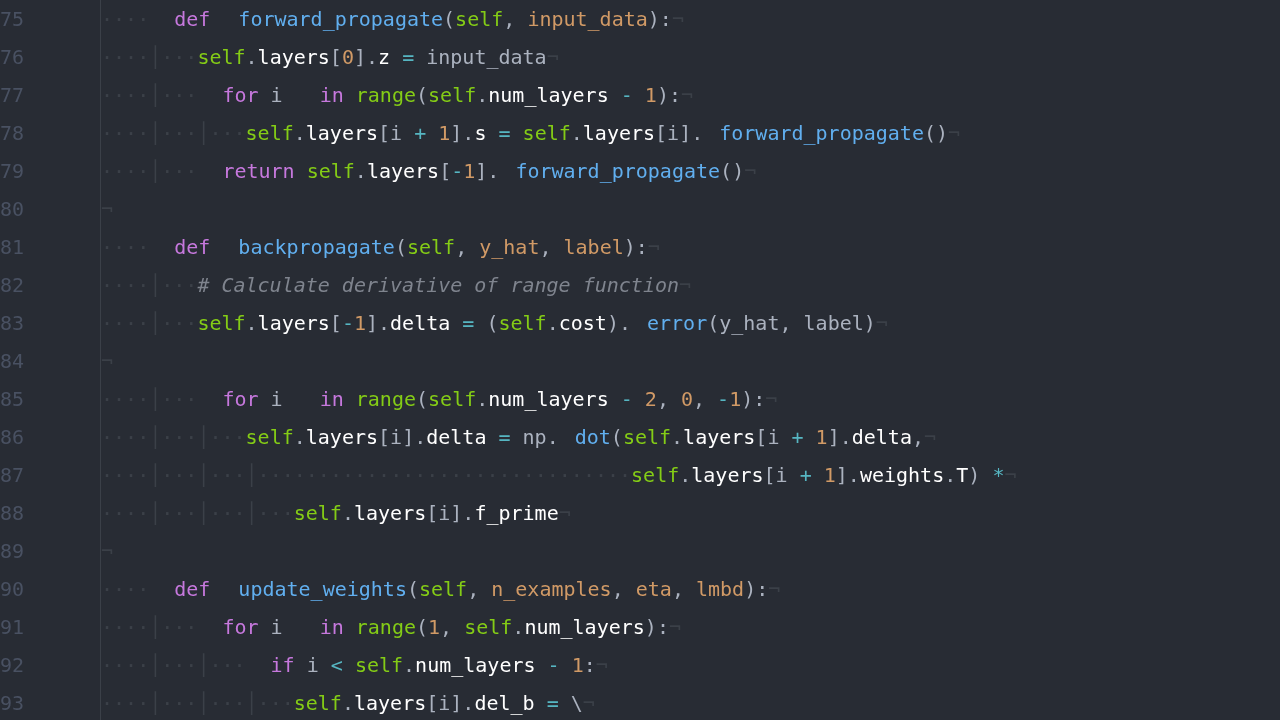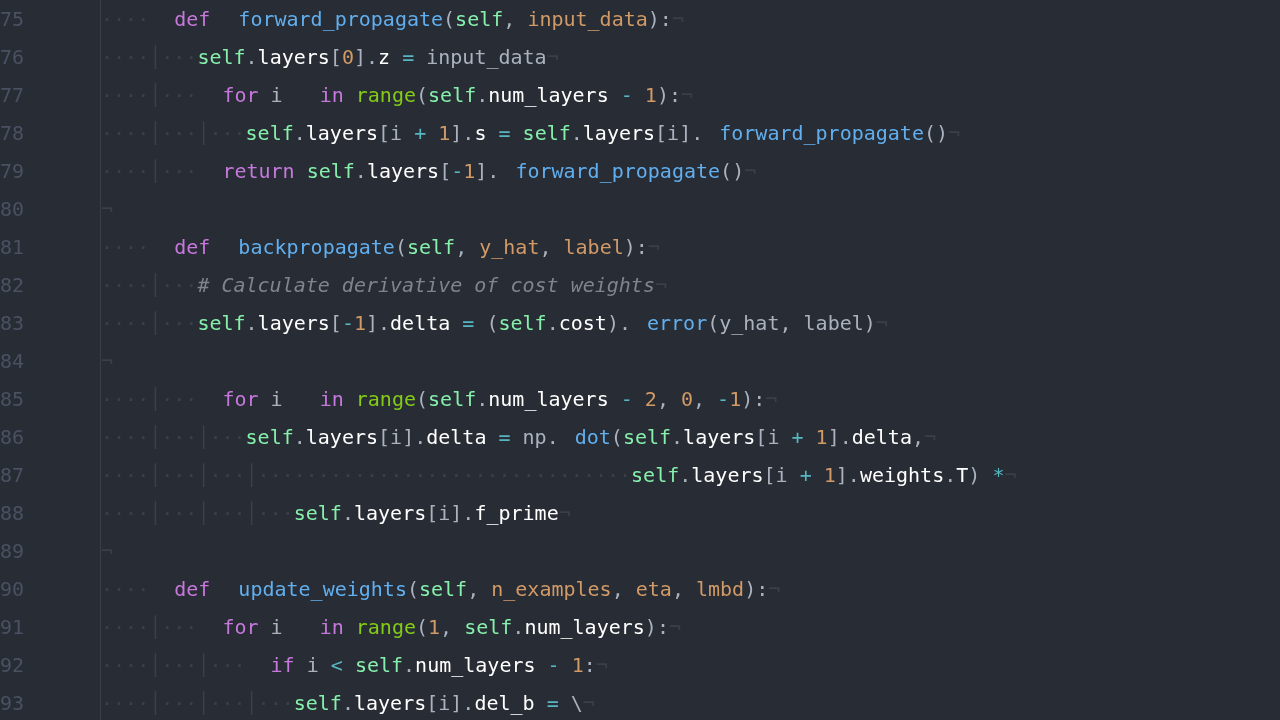--- a/index.html
+++ b/index.html
@@ -35,21 +35,21 @@
   .line {
     height: 38px;
     white-space: pre;
     position: relative;
   }
   .ws {
     color: #3b4048;
   }
   .kw { color: #c678dd; margin-left: 25px; }        
   .fn { color: #61afef; margin-left: 16px; }        
-  .self { color: #86efac; }      
+  .self { color: #84cc16; }      
   .param { color: #d19a66; }     
   .builtin { color: #84cc16; }   
   .num { color: #d19a66; }       
   .op { color: #56b6c2; }        
   .punct { color: #abb2bf; }     
   .default { color: #abb2bf; }
   .comment { color: #7f848e; font-style: italic; }
   .eol { color: #3b4048; }
   .attr { color: #ffffff; }
 </style>
@@ -79,21 +79,21 @@
       <div class="gutter-line">93</div>
     </div>
   <div class="code" id="code">
       <div class="line"><span class="ws">·</span><span class="ws">·</span><span class="ws">·</span><span class="ws">·</span><span class="kw">def</span><span class="default"> </span><span class="fn">forward_propagate</span><span class="punct">(</span><span class="self">self</span><span class="punct">,</span><span class="default"> </span><span class="param">input_data</span><span class="punct">)</span><span class="punct">:</span><span class="eol">¬</span></div>
       <div class="line"><span class="ws">·</span><span class="ws">·</span><span class="ws">·</span><span class="ws">·</span><span class="ws">│</span><span class="ws">·</span><span class="ws">·</span><span class="ws">·</span><span class="self">self</span><span class="punct">.</span><span class="attr">layers</span><span class="punct">[</span><span class="num">0</span><span class="punct">]</span><span class="punct">.</span><span class="attr">z</span><span class="default"> </span><span class="op">=</span><span class="default"> </span><span class="default">input_data</span><span class="eol">¬</span></div>
       <div class="line"><span class="ws">·</span><span class="ws">·</span><span class="ws">·</span><span class="ws">·</span><span class="ws">│</span><span class="ws">·</span><span class="ws">·</span><span class="ws">·</span><span class="kw">for</span><span class="default"> </span><span class="default">i</span><span class="default"> </span><span class="kw">in</span><span class="default"> </span><span class="builtin">range</span><span class="punct">(</span><span class="self">self</span><span class="punct">.</span><span class="attr">num_layers</span><span class="default"> </span><span class="op">-</span><span class="default"> </span><span class="num">1</span><span class="punct">)</span><span class="punct">:</span><span class="eol">¬</span></div>
       <div class="line"><span class="ws">·</span><span class="ws">·</span><span class="ws">·</span><span class="ws">·</span><span class="ws">│</span><span class="ws">·</span><span class="ws">·</span><span class="ws">·</span><span class="ws">│</span><span class="ws">·</span><span class="ws">·</span><span class="ws">·</span><span class="self">self</span><span class="punct">.</span><span class="attr">layers</span><span class="punct">[</span><span class="default">i</span><span class="default"> </span><span class="op">+</span><span class="default"> </span><span class="num">1</span><span class="punct">]</span><span class="punct">.</span><span class="attr">s</span><span class="default"> </span><span class="op">=</span><span class="default"> </span><span class="self">self</span><span class="punct">.</span><span class="attr">layers</span><span class="punct">[</span><span class="default">i</span><span class="punct">]</span><span class="punct">.</span><span class="fn">forward_propagate</span><span class="punct">(</span><span class="punct">)</span><span class="eol">¬</span></div>
       <div class="line"><span class="ws">·</span><span class="ws">·</span><span class="ws">·</span><span class="ws">·</span><span class="ws">│</span><span class="ws">·</span><span class="ws">·</span><span class="ws">·</span><span class="kw">return</span><span class="default"> </span><span class="self">self</span><span class="punct">.</span><span class="attr">layers</span><span class="punct">[</span><span class="op">-</span><span class="num">1</span><span class="punct">]</span><span class="punct">.</span><span class="fn">forward_propagate</span><span class="punct">(</span><span class="punct">)</span><span class="eol">¬</span></div>
       <div class="line"><span class="eol">¬</span></div>
       <div class="line"><span class="ws">·</span><span class="ws">·</span><span class="ws">·</span><span class="ws">·</span><span class="kw">def</span><span class="default"> </span><span class="fn">backpropagate</span><span class="punct">(</span><span class="self">self</span><span class="punct">,</span><span class="default"> </span><span class="param">y_hat</span><span class="punct">,</span><span class="default"> </span><span class="param">label</span><span class="punct">)</span><span class="punct">:</span><span class="eol">¬</span></div>
-      <div class="line"><span class="ws">·</span><span class="ws">·</span><span class="ws">·</span><span class="ws">·</span><span class="ws">│</span><span class="ws">·</span><span class="ws">·</span><span class="ws">·</span><span class="comment"># Calculate derivative of cost weights</span><span class="eol">¬</span></div>
+      <div class="line"><span class="ws">·</span><span class="ws">·</span><span class="ws">·</span><span class="ws">·</span><span class="ws">│</span><span class="ws">·</span><span class="ws">·</span><span class="ws">·</span><span class="comment"># Calculate derivative of range function</span><span class="eol">¬</span></div>
       <div class="line"><span class="ws">·</span><span class="ws">·</span><span class="ws">·</span><span class="ws">·</span><span class="ws">│</span><span class="ws">·</span><span class="ws">·</span><span class="ws">·</span><span class="self">self</span><span class="punct">.</span><span class="attr">layers</span><span class="punct">[</span><span class="op">-</span><span class="num">1</span><span class="punct">]</span><span class="punct">.</span><span class="attr">delta</span><span class="default"> </span><span class="op">=</span><span class="default"> </span><span class="punct">(</span><span class="self">self</span><span class="punct">.</span><span class="attr">cost</span><span class="punct">)</span><span class="punct">.</span><span class="fn">error</span><span class="punct">(</span><span class="default">y_hat</span><span class="punct">,</span><span class="default"> </span><span class="default">label</span><span class="punct">)</span><span class="eol">¬</span></div>
       <div class="line"><span class="eol">¬</span></div>
       <div class="line"><span class="ws">·</span><span class="ws">·</span><span class="ws">·</span><span class="ws">·</span><span class="ws">│</span><span class="ws">·</span><span class="ws">·</span><span class="ws">·</span><span class="kw">for</span><span class="default"> </span><span class="default">i</span><span class="default"> </span><span class="kw">in</span><span class="default"> </span><span class="builtin">range</span><span class="punct">(</span><span class="self">self</span><span class="punct">.</span><span class="attr">num_layers</span><span class="default"> </span><span class="op">-</span><span class="default"> </span><span class="num">2</span><span class="punct">,</span><span class="default"> </span><span class="num">0</span><span class="punct">,</span><span class="default"> </span><span class="op">-</span><span class="num">1</span><span class="punct">)</span><span class="punct">:</span><span class="eol">¬</span></div>
       <div class="line"><span class="ws">·</span><span class="ws">·</span><span class="ws">·</span><span class="ws">·</span><span class="ws">│</span><span class="ws">·</span><span class="ws">·</span><span class="ws">·</span><span class="ws">│</span><span class="ws">·</span><span class="ws">·</span><span class="ws">·</span><span class="self">self</span><span class="punct">.</span><span class="attr">layers</span><span class="punct">[</span><span class="default">i</span><span class="punct">]</span><span class="punct">.</span><span class="attr">delta</span><span class="default"> </span><span class="op">=</span><span class="default"> </span><span class="default">np</span><span class="punct">.</span><span class="fn">dot</span><span class="punct">(</span><span class="self">self</span><span class="punct">.</span><span class="attr">layers</span><span class="punct">[</span><span class="default">i</span><span class="default"> </span><span class="op">+</span><span class="default"> </span><span class="num">1</span><span class="punct">]</span><span class="punct">.</span><span class="attr">delta</span><span class="punct">,</span><span class="eol">¬</span></div>
       <div class="line"><span class="ws">·</span><span class="ws">·</span><span class="ws">·</span><span class="ws">·</span><span class="ws">│</span><span class="ws">·</span><span class="ws">·</span><span class="ws">·</span><span class="ws">│</span><span class="ws">·</span><span class="ws">·</span><span class="ws">·</span><span class="ws">│</span><span class="ws">·</span><span class="ws">·</span><span class="ws">·</span><span class="ws">·</span><span class="ws">·</span><span class="ws">·</span><span class="ws">·</span><span class="ws">·</span><span class="ws">·</span><span class="ws">·</span><span class="ws">·</span><span class="ws">·</span><span class="ws">·</span><span class="ws">·</span><span class="ws">·</span><span class="ws">·</span><span class="ws">·</span><span class="ws">·</span><span class="ws">·</span><span class="ws">·</span><span class="ws">·</span><span class="ws">·</span><span class="ws">·</span><span class="ws">·</span><span class="ws">·</span><span class="ws">·</span><span class="ws">·</span><span class="ws">·</span><span class="ws">·</span><span class="ws">·</span><span class="ws">·</span><span class="self">self</span><span class="punct">.</span><span class="attr">layers</span><span class="punct">[</span><span class="default">i</span><span class="default"> </span><span class="op">+</span><span class="default"> </span><span class="num">1</span><span class="punct">]</span><span class="punct">.</span><span class="attr">weights</span><span class="punct">.</span><span class="attr">T</span><span class="punct">)</span><span class="default"> </span><span class="op">*</span><span class="eol">¬</span></div>
       <div class="line"><span class="ws">·</span><span class="ws">·</span><span class="ws">·</span><span class="ws">·</span><span class="ws">│</span><span class="ws">·</span><span class="ws">·</span><span class="ws">·</span><span class="ws">│</span><span class="ws">·</span><span class="ws">·</span><span class="ws">·</span><span class="ws">│</span><span class="ws">·</span><span class="ws">·</span><span class="ws">·</span><span class="self">self</span><span class="punct">.</span><span class="attr">layers</span><span class="punct">[</span><span class="default">i</span><span class="punct">]</span><span class="punct">.</span><span class="attr">f_prime</span><span class="eol">¬</span></div>
       <div class="line"><span class="eol">¬</span></div>
       <div class="line"><span class="ws">·</span><span class="ws">·</span><span class="ws">·</span><span class="ws">·</span><span class="kw">def</span><span class="default"> </span><span class="fn">update_weights</span><span class="punct">(</span><span class="self">self</span><span class="punct">,</span><span class="default"> </span><span class="param">n_examples</span><span class="punct">,</span><span class="default"> </span><span class="param">eta</span><span class="punct">,</span><span class="default"> </span><span class="param">lmbd</span><span class="punct">)</span><span class="punct">:</span><span class="eol">¬</span></div>
       <div class="line"><span class="ws">·</span><span class="ws">·</span><span class="ws">·</span><span class="ws">·</span><span class="ws">│</span><span class="ws">·</span><span class="ws">·</span><span class="ws">·</span><span class="kw">for</span><span class="default"> </span><span class="default">i</span><span class="default"> </span><span class="kw">in</span><span class="default"> </span><span class="builtin">range</span><span class="punct">(</span><span class="num">1</span><span class="punct">,</span><span class="default"> </span><span class="self">self</span><span class="punct">.</span><span class="attr">num_layers</span><span class="punct">)</span><span class="punct">:</span><span class="eol">¬</span></div>
       <div class="line"><span class="ws">·</span><span class="ws">·</span><span class="ws">·</span><span class="ws">·</span><span class="ws">│</span><span class="ws">·</span><span class="ws">·</span><span class="ws">·</span><span class="ws">│</span><span class="ws">·</span><span class="ws">·</span><span class="ws">·</span><span class="kw">if</span><span class="default"> </span><span class="default">i</span><span class="default"> </span><span class="op">&lt;</span><span class="default"> </span><span class="self">self</span><span class="punct">.</span><span class="attr">num_layers</span><span class="default"> </span><span class="op">-</span><span class="default"> </span><span class="num">1</span><span class="punct">:</span><span class="eol">¬</span></div>

